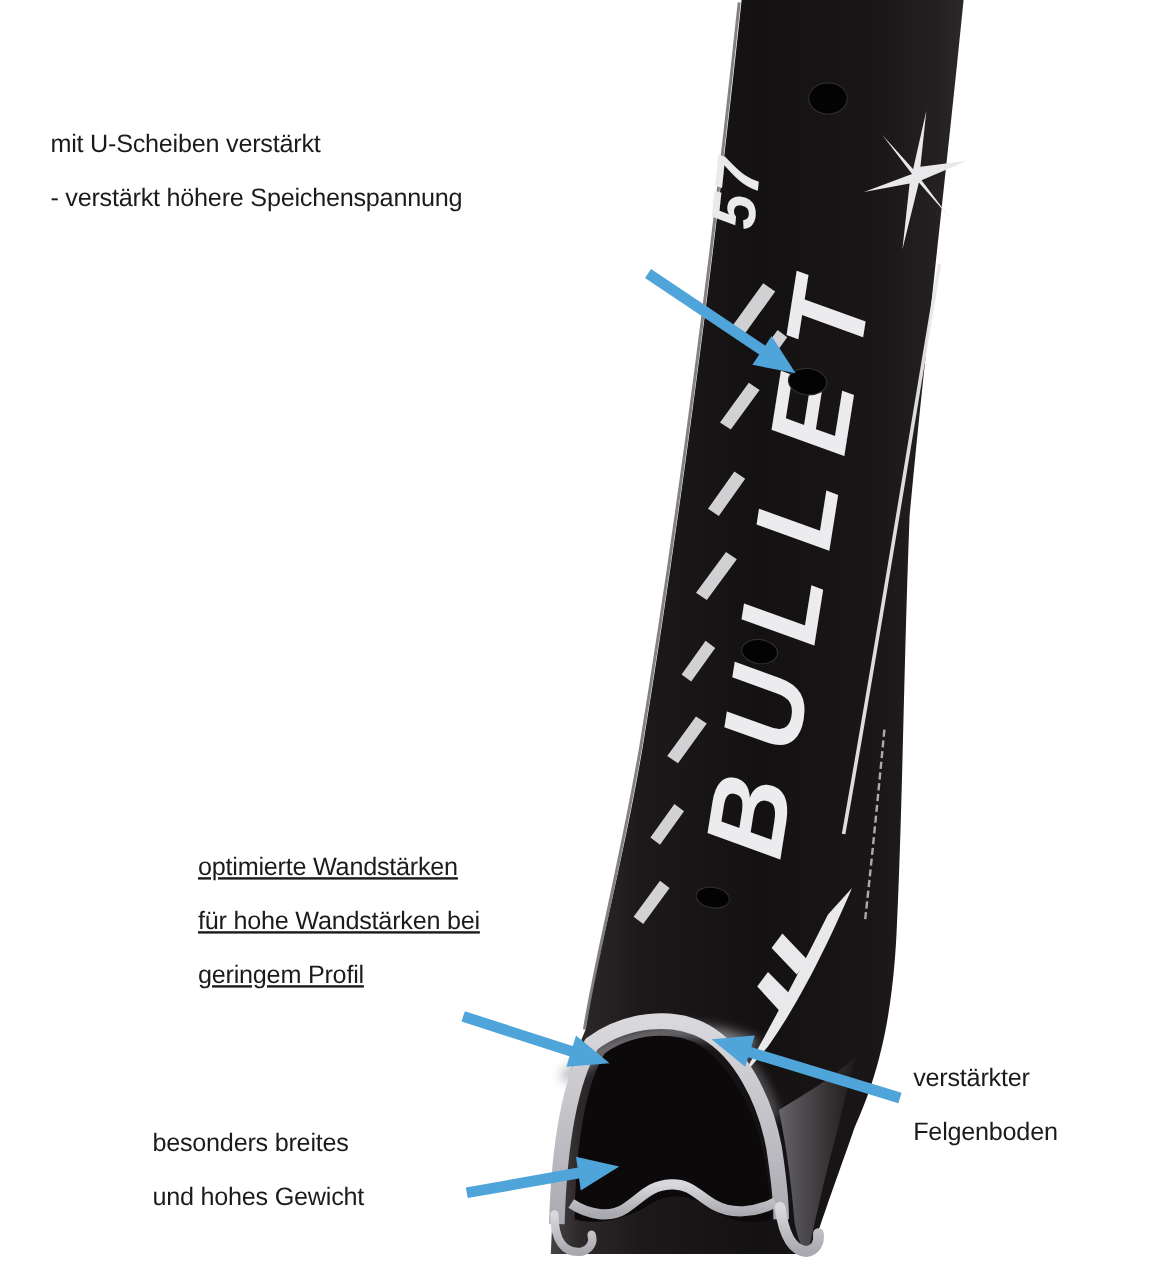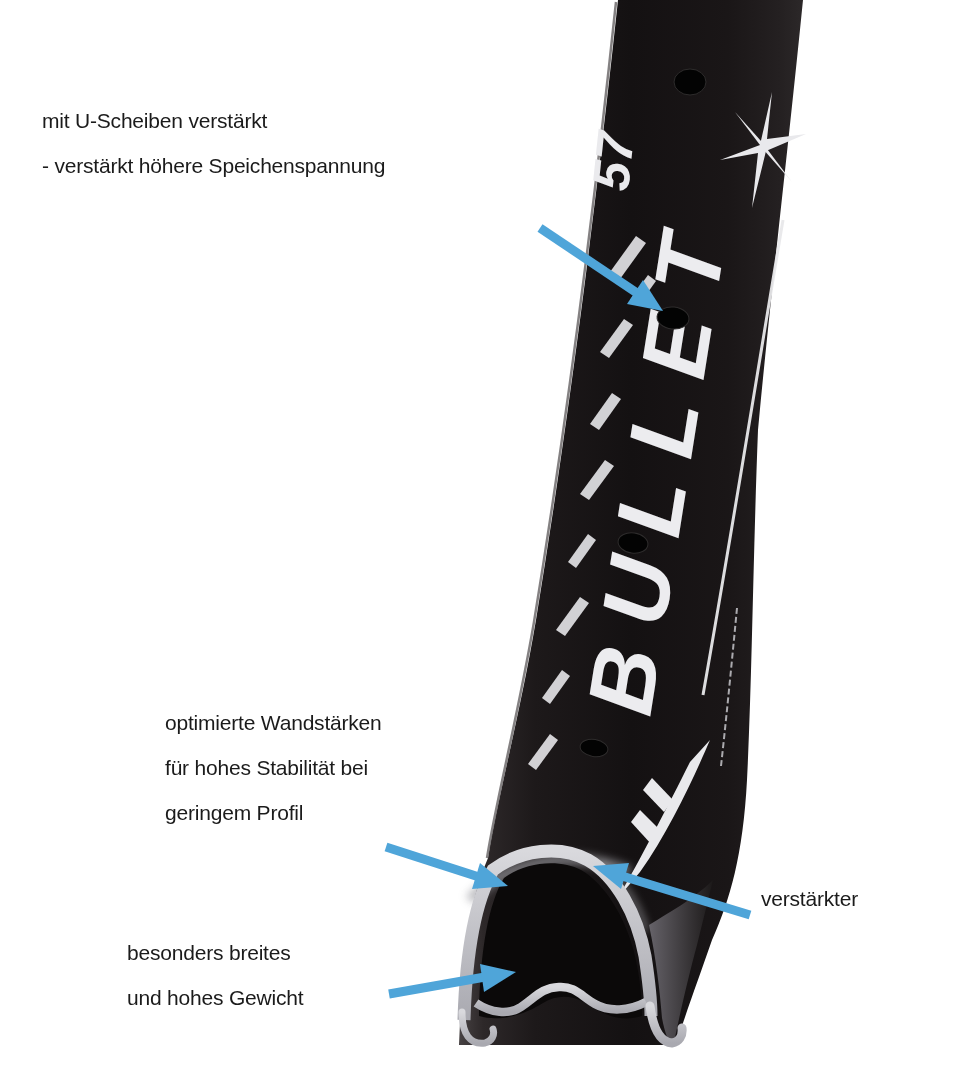--- a/index.html
+++ b/index.html
@@ -6,21 +6,21 @@
   .stage{
     position:relative;width:971px;height:1072px;background:#ffffff;overflow:hidden;
     font-family:"Liberation Sans",sans-serif;
   }
   .stage svg{position:absolute;left:0;top:0;}
   .note{
     position:absolute;color:#1b1b1b;font-size:21px;line-height:45px;
     white-space:nowrap;letter-spacing:-0.2px;
   }
   #note-spoke-bed{left:42px;top:98px;}
-  #note-walls{left:165px;top:700px;}
+  #note-walls{left:165px;top:700px;text-decoration:underline;}
   #note-profile{left:127px;top:930px;}
   #note-rimbed{left:761px;top:876px;}
 </style>
 </head>
 <body>
 
 <div class="stage">
 
   <svg width="971" height="1072" viewBox="0 0 971 1072">
     <defs>
@@ -161,26 +161,27 @@
     </g>
   </svg>
 
   <div class="note" id="note-spoke-bed">
     <div>mit U-Scheiben verstärkt</div>
     <div>- verstärkt höhere Speichenspannung</div>
   </div>
 
   <div class="note" id="note-walls">
     <div>optimierte Wandstärken</div>
-    <div>für hohes Stabilität bei</div>
+    <div>für hohe Wandstärken bei</div>
     <div>geringem Profil</div>
   </div>
 
   <div class="note" id="note-profile">
     <div>besonders breites</div>
     <div>und hohes Gewicht</div>
   </div>
 
   <div class="note" id="note-rimbed">
     <div>verstärkter</div>
+    <div>Felgenboden</div>
   </div>
 
 </div>
 
 </body></html>

